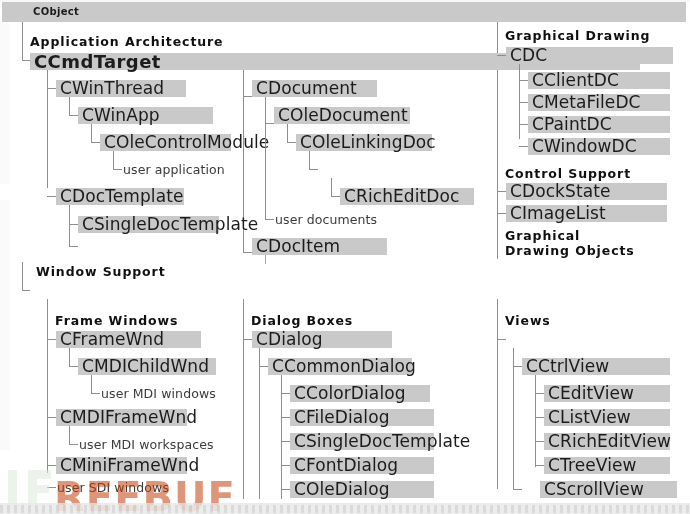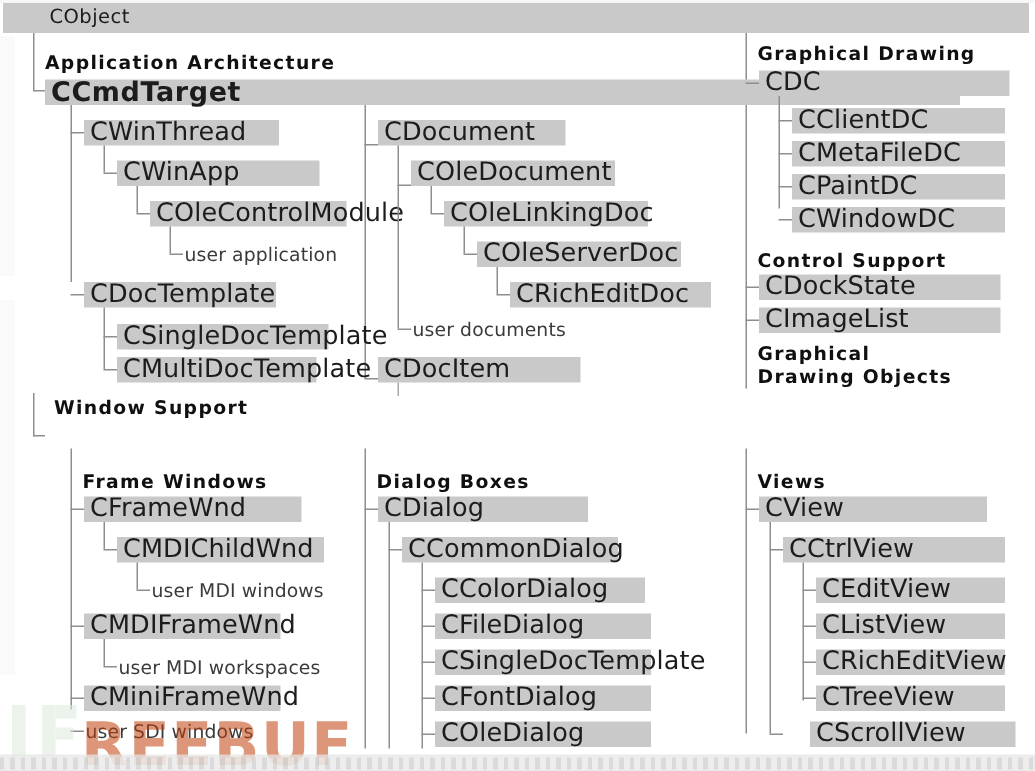--- a/index.html
+++ b/index.html
@@ -24,21 +24,21 @@
     color:#1c1c1c;
     font-size:17px;
     line-height:17px;
     height:17px;
     padding:0 3px 0 4px;
     white-space:nowrap;
     box-sizing:border-box;
     letter-spacing:.1px;
   }
   .bar.bold{font-weight:bold;font-size:18px;letter-spacing:.4px;}
-  .bar.top{height:20px;line-height:20px;font-weight:normal;font-size:13px;letter-spacing:.3px;padding-left:31px;}
+  .bar.top{height:20px;line-height:20px;font-weight:bold;font-size:10px;letter-spacing:.3px;padding-left:31px;}
 
   
   .leaf{
     position:absolute;
     color:#3a3a3a;
     font-size:12.5px;
     line-height:17px;
     height:17px;
     white-space:nowrap;
     letter-spacing:.1px;
@@ -114,36 +114,34 @@
   <div class="leaf" style="left:123px;top:161px;">user application</div>
 
   <div class="h" style="left:47px;top:196px;width:9px;"></div>
   <div class="bar" style="left:56px;top:188px;width:128px;">CDocTemplate</div>
 
   <div class="v" style="left:69px;top:205px;height:41px;"></div>
   <div class="h" style="left:69px;top:224px;width:9px;"></div>
   <div class="bar" style="left:78px;top:216px;width:141px;">CSingleDocTemplate</div>
 
   <div class="h" style="left:69px;top:246px;width:9px;"></div>
-  <div class="bar" style="left:78px;top:238px;width:133px;">CMultiDocTemplate</div>
 
   <div class="h" style="left:243px;top:96px;width:9px;"></div>
   <div class="bar" style="left:252px;top:80px;width:125px;">CDocument</div>
 
   <div class="v" style="left:265px;top:97px;height:122px;"></div>
   <div class="h" style="left:265px;top:123px;width:9px;"></div>
   <div class="bar" style="left:274px;top:107px;width:136px;">COleDocument</div>
 
   <div class="v" style="left:287px;top:124px;height:18px;"></div>
   <div class="h" style="left:287px;top:142px;width:9px;"></div>
   <div class="bar" style="left:296px;top:134px;width:136px;">COleLinkingDoc</div>
 
   <div class="v" style="left:309px;top:151px;height:18px;"></div>
   <div class="h" style="left:309px;top:169px;width:9px;"></div>
-  <div class="bar" style="left:318px;top:161px;width:136px;">COleServerDoc</div>
 
   <div class="v" style="left:331px;top:178px;height:18px;"></div>
   <div class="h" style="left:331px;top:196px;width:9px;"></div>
   <div class="bar" style="left:340px;top:188px;width:134px;">CRichEditDoc</div>
 
   <div class="h" style="left:265px;top:219px;width:9px;"></div>
   <div class="leaf" style="left:275px;top:211px;">user documents</div>
 
   <div class="h" style="left:243px;top:252px;width:9px;"></div>
   <div class="bar" style="left:252px;top:238px;width:135px;">CDocItem</div>
@@ -235,21 +233,20 @@
   <div class="h" style="left:281px;top:465px;width:9px;"></div>
   <div class="bar" style="left:290px;top:457px;width:144px;">CFontDialog</div>
 
   <div class="h" style="left:281px;top:489px;width:9px;"></div>
   <div class="bar" style="left:290px;top:481px;width:144px;">COleDialog</div>
 
   <div class="v" style="left:497px;top:299px;height:190px;"></div>
   <div class="heading" style="left:505px;top:313px;">Views</div>
 
   <div class="h" style="left:497px;top:339px;width:9px;"></div>
-  <div class="bar" style="left:506px;top:331px;width:152px;">CView</div>
 
   <div class="v" style="left:513px;top:348px;height:141px;"></div>
   <div class="h" style="left:513px;top:366px;width:9px;"></div>
   <div class="bar" style="left:522px;top:358px;width:148px;">CCtrlView</div>
 
   <div class="v" style="left:535px;top:375px;height:92px;"></div>
 
   <div class="h" style="left:535px;top:393px;width:9px;"></div>
   <div class="bar" style="left:544px;top:385px;width:126px;">CEditView</div>
 

